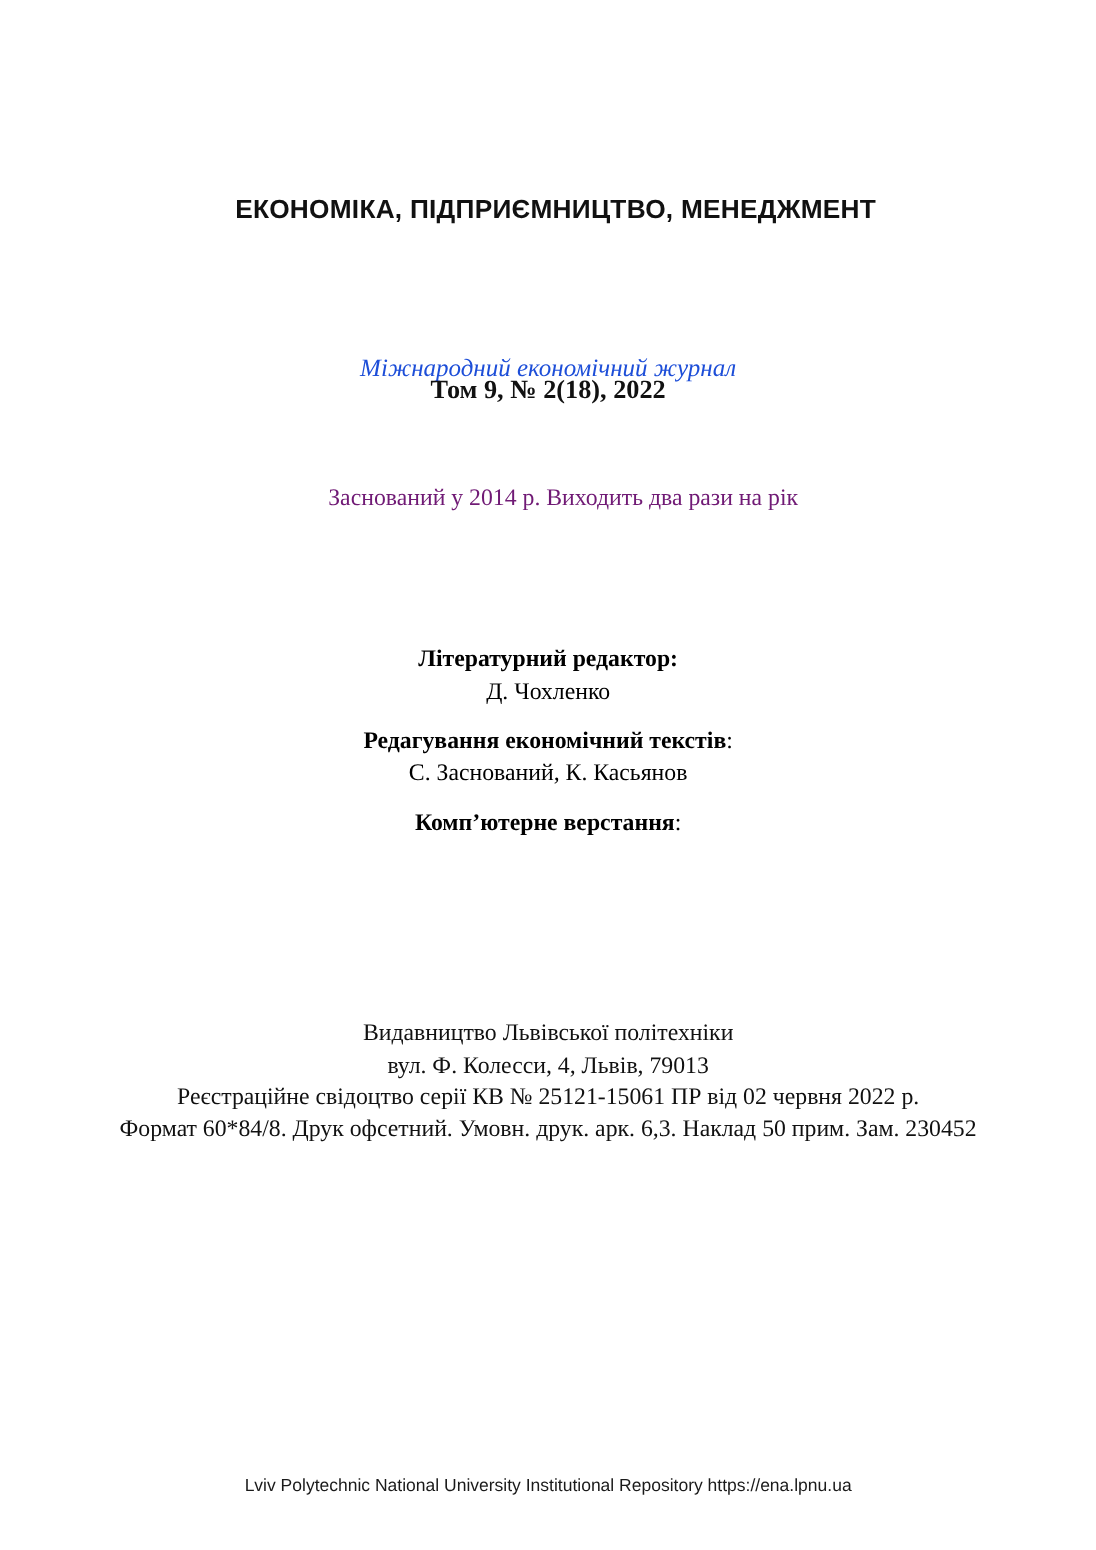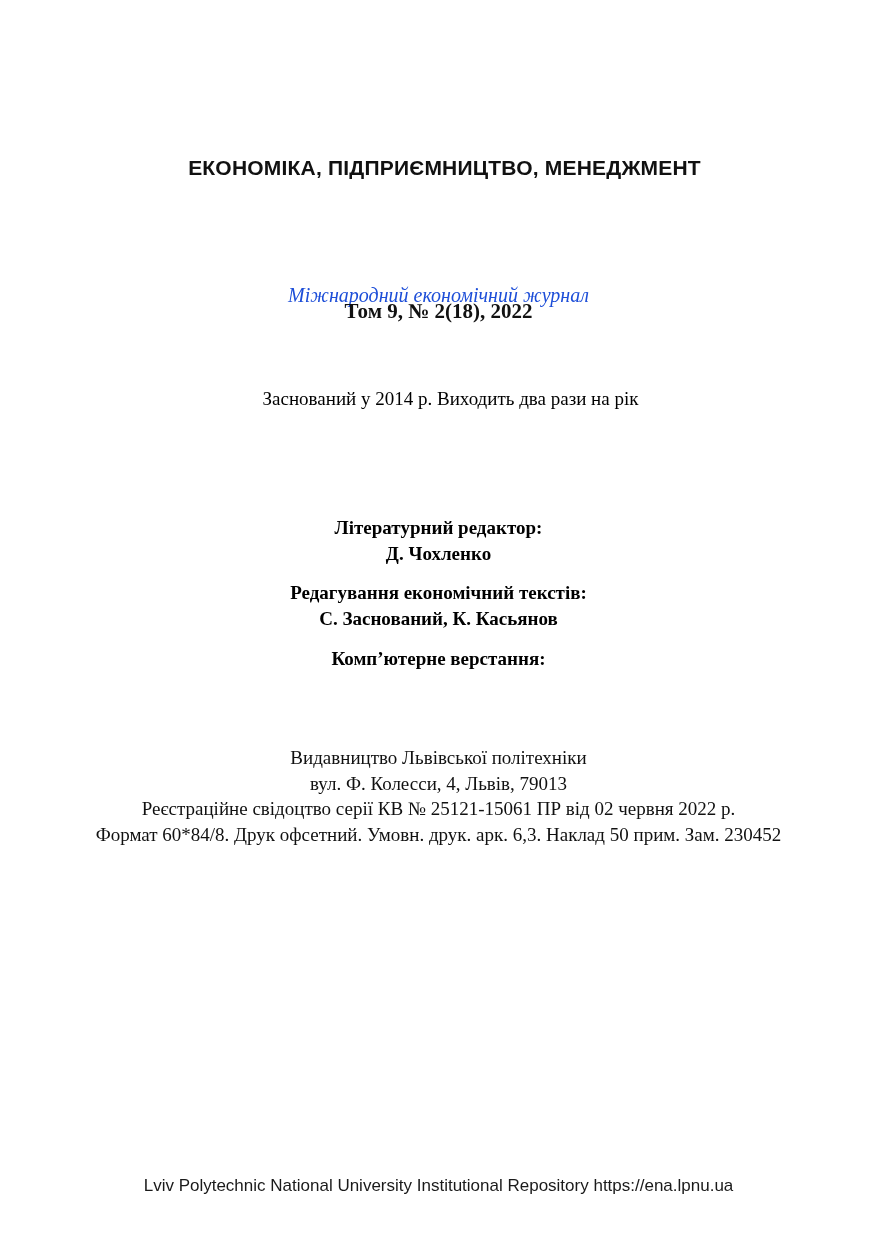--- a/index.html
+++ b/index.html
@@ -58,21 +58,21 @@
     font-size: 21px;
     color: #111111;
   }
 
   .founded {
     position: absolute;
     top: 388px;
     left: 0;
     right: 0;
     font-size: 19px;
-    color: #000000;
+    color: #701a75;
     padding-left: 24px;
   }
 
   .credits {
     position: absolute;
     top: 515px;
     left: 0;
     right: 0;
   }
   .credit-block {
@@ -80,43 +80,43 @@
     text-align: center;
   }
   .credit-role {
     font-size: 19px;
     font-weight: bold;
     line-height: 1.35;
   }
   .credit-names {
     font-size: 19px;
     line-height: 1.35;
-    font-weight: bold;
+    font-weight: normal;
   }
 
   .imprint {
     position: absolute;
-    top: 745px;
+    top: 814px;
     left: 0;
     right: 0;
     font-size: 19px;
     line-height: 1.35;
     color: #111111;
   }
   .imprint div {
     white-space: nowrap;
   }
 
   .repository-footer {
     position: absolute;
     bottom: 44px;
     left: 0;
     right: 0;
     font-family: "Liberation Sans", sans-serif;
-    font-size: 17px;
+    font-size: 14px;
     color: #1a1a1a;
   }
 </style>
 </head>
 <body>
 
 <div class="page">
 
   <div class="journal-title center">ЕКОНОМІКА, ПІДПРИЄМНИЦТВО, МЕНЕДЖМЕНТ</div>
 

